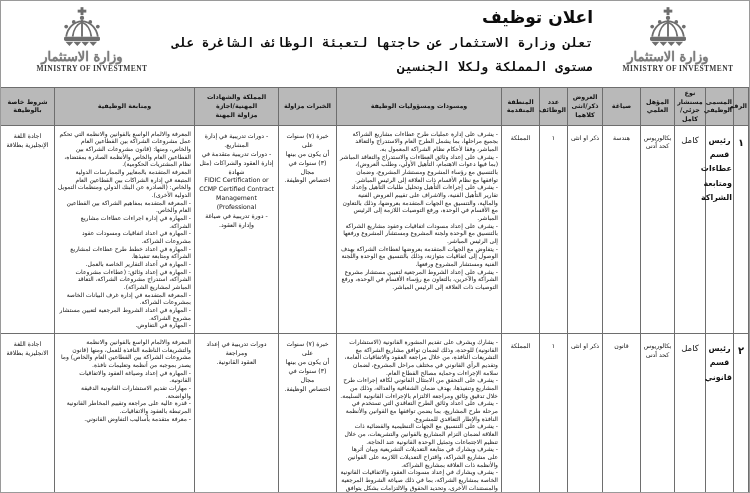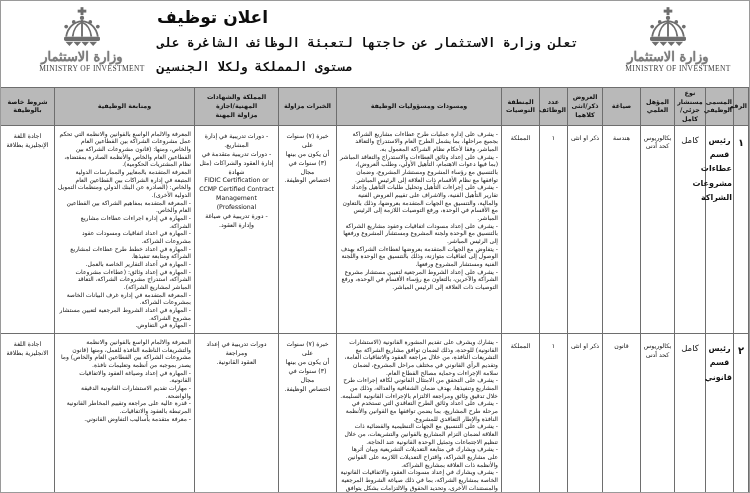--- a/index.html
+++ b/index.html
@@ -11,23 +11,23 @@
     direction:rtl;
   }
   
   .header { display:flex; justify-content:space-between; align-items:flex-start;
             height:86px; padding:2px 6px 0 6px; }
   .logo { width:150px; display:flex; flex-direction:column; align-items:center; padding-top:3px; }
   .crown { width:46px; height:44px; }
   .logo-ar { font-size:13px; font-weight:bold; color:#7c7c7c;
              text-shadow:0 0 1px #aaa; letter-spacing:1px; line-height:1.1;
              font-family:"DejaVu Serif", serif; }
-  .logo-en { font-size:7.5px; font-weight:normal; color:#3c3c3c; letter-spacing:.4px;
+  .logo-en { font-size:7.5px; font-weight:bold; color:#3c3c3c; letter-spacing:.4px;
              font-family:"Liberation Serif", serif; white-space:nowrap;margin-left:20px; }
-  .title-block { flex:1; text-align:left; padding-top:4px; color:#0d0d0d; }
+  .title-block { flex:1; text-align:right; padding-top:4px; color:#0d0d0d; }
   .main-title { font-size:17px; font-weight:bold; margin-bottom:6px; }
   .sub-title { font-size:12.5px; font-weight:bold; line-height:1.9;font-family:Liberation Mono, monospace; }
   
   table { width:748px; border-collapse:collapse; table-layout:fixed; margin:0 auto; }
   th, td { border:1px solid #6e6e6e; color:#141414; }
   thead th {
     background:#b9b9b9; font-size:6.4px; font-weight:bold; text-align:center;
     vertical-align:middle; height:26px; line-height:1.35; padding:1px;
     white-space:pre-line;
   }
@@ -126,34 +126,34 @@
 جزئي/كامل</th>
         <th>المؤهل
 العلمي</th>
         <th>صياغة</th>
         <th>العروض
 ذكر/انثى
 كلاهما</th>
         <th>عدد
 الوظائف</th>
         <th>المنطقة
-التوصيات</th>
+المتقدمة</th>
         <th>ومسودات ومسؤوليات الوظيفة</th>
         <th>الخبرات مزاولة</th>
         <th>المملكة والشهادات المهنية/اجازة
 مزاولة المهنة</th>
         <th>ومتابعة الوظيفية</th>
         <th>شروط خاصة
 بالوظيفة</th>
       </tr>
     </thead>
     <tbody>
       <tr class="row1">
         <td class="c-center num">١</td>
-        <td class="c-center jobtitle">رئيس قسم عطاءات مشروعات الشراكة</td>
+        <td class="c-center jobtitle">رئيس قسم عطاءات ومتابعة الشراكة</td>
         <td class="c-center fulltime">كامل</td>
         <td class="c-center">بكالوريوس كحد أدنى</td>
         <td class="c-center">هندسة</td>
         <td class="c-center">ذكر او انثى</td>
         <td class="c-center">١</td>
         <td class="c-center">المملكة</td>
         <td class="c-text">- يشرف على إدارة عمليات طرح عطاءات مشاريع الشراكة بجميع مراحلها، بما يشمل الطرح العام والاستدراج والتعاقد المباشر، وفقا لأحكام نظام الشراكة المعمول به.
 - يشرف على إعداد وثائق العطاءات والاستدراج والتعاقد المباشر (بما فيها دعوات الاهتمام، التأهيل الأولي، وطلب العروض)، بالتنسيق مع رؤساء المشروع ومستشار المشروع، وضمان توافقها مع نظام الأقسام ذات العلاقة إلى الرئيس المباشر.
 - يشرف على إجراءات التأهيل وتحليل طلبات التأهيل وإعداد تقارير التأهيل الفنية، والاشراف على تقييم العروض الفنية والمالية، والتنسيق مع الجهات المتقدمة بعروضها، وذلك بالتعاون مع الأقسام في الوحدة، ورفع التوصيات اللازمة إلى الرئيس المباشر.
 - يشرف على إعداد مسودات اتفاقيات وعقود مشاريع الشراكة بالتنسيق مع الوحدة ولجنة المشروع ومستشار المشروع ورفعها إلى الرئيس المباشر.

